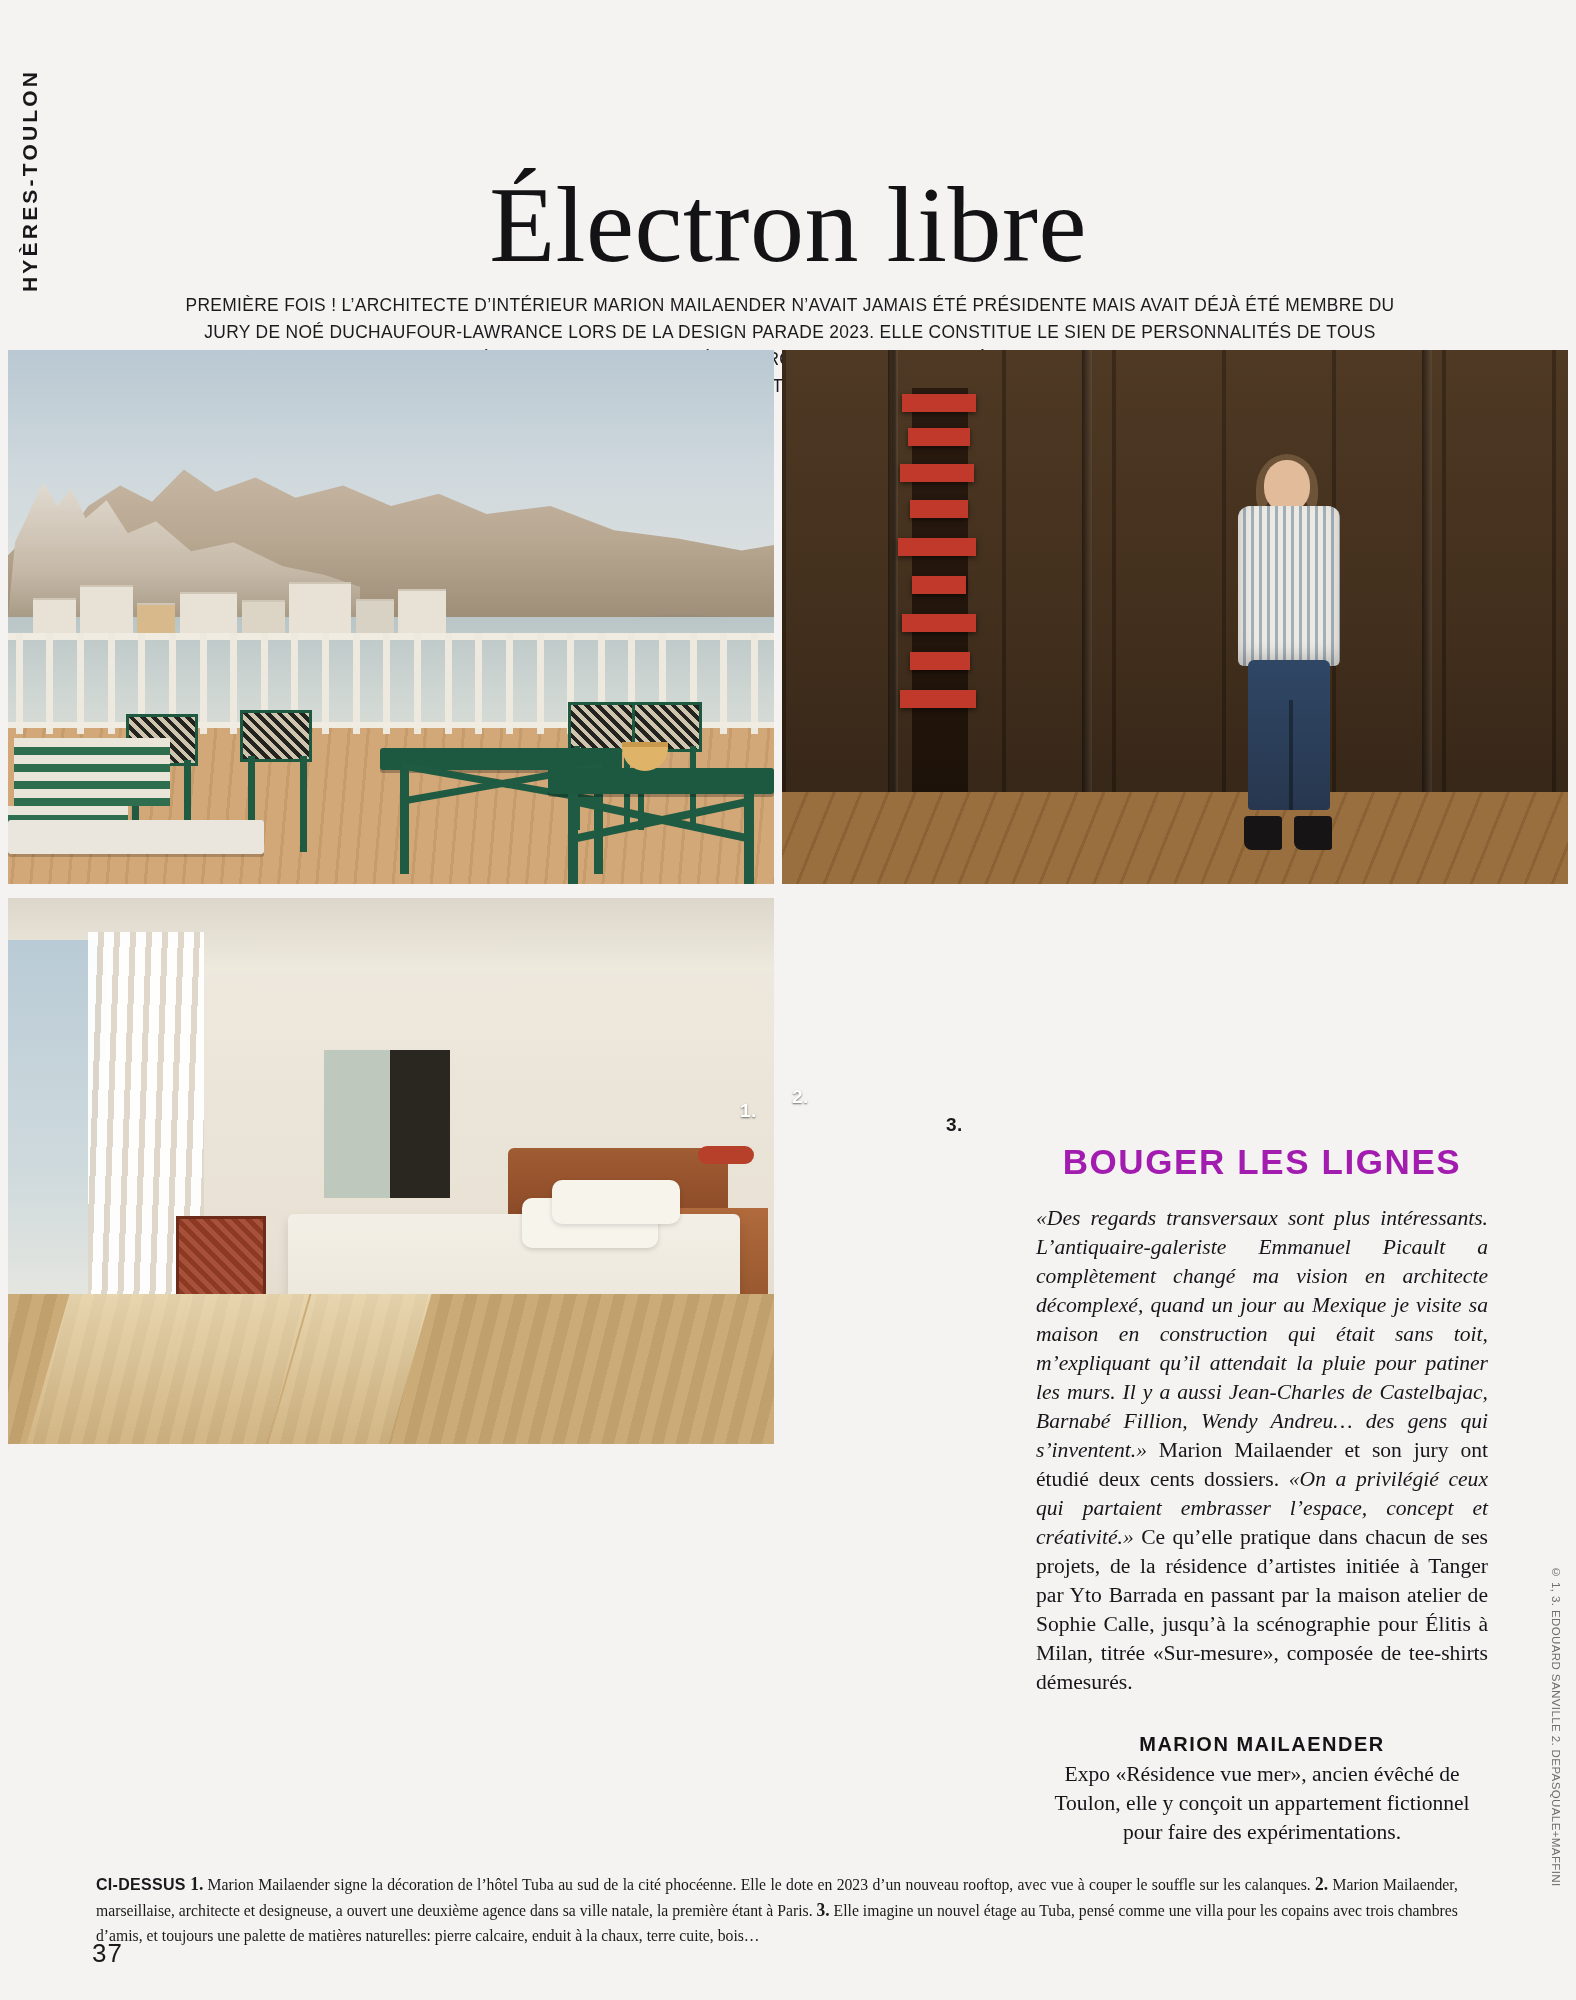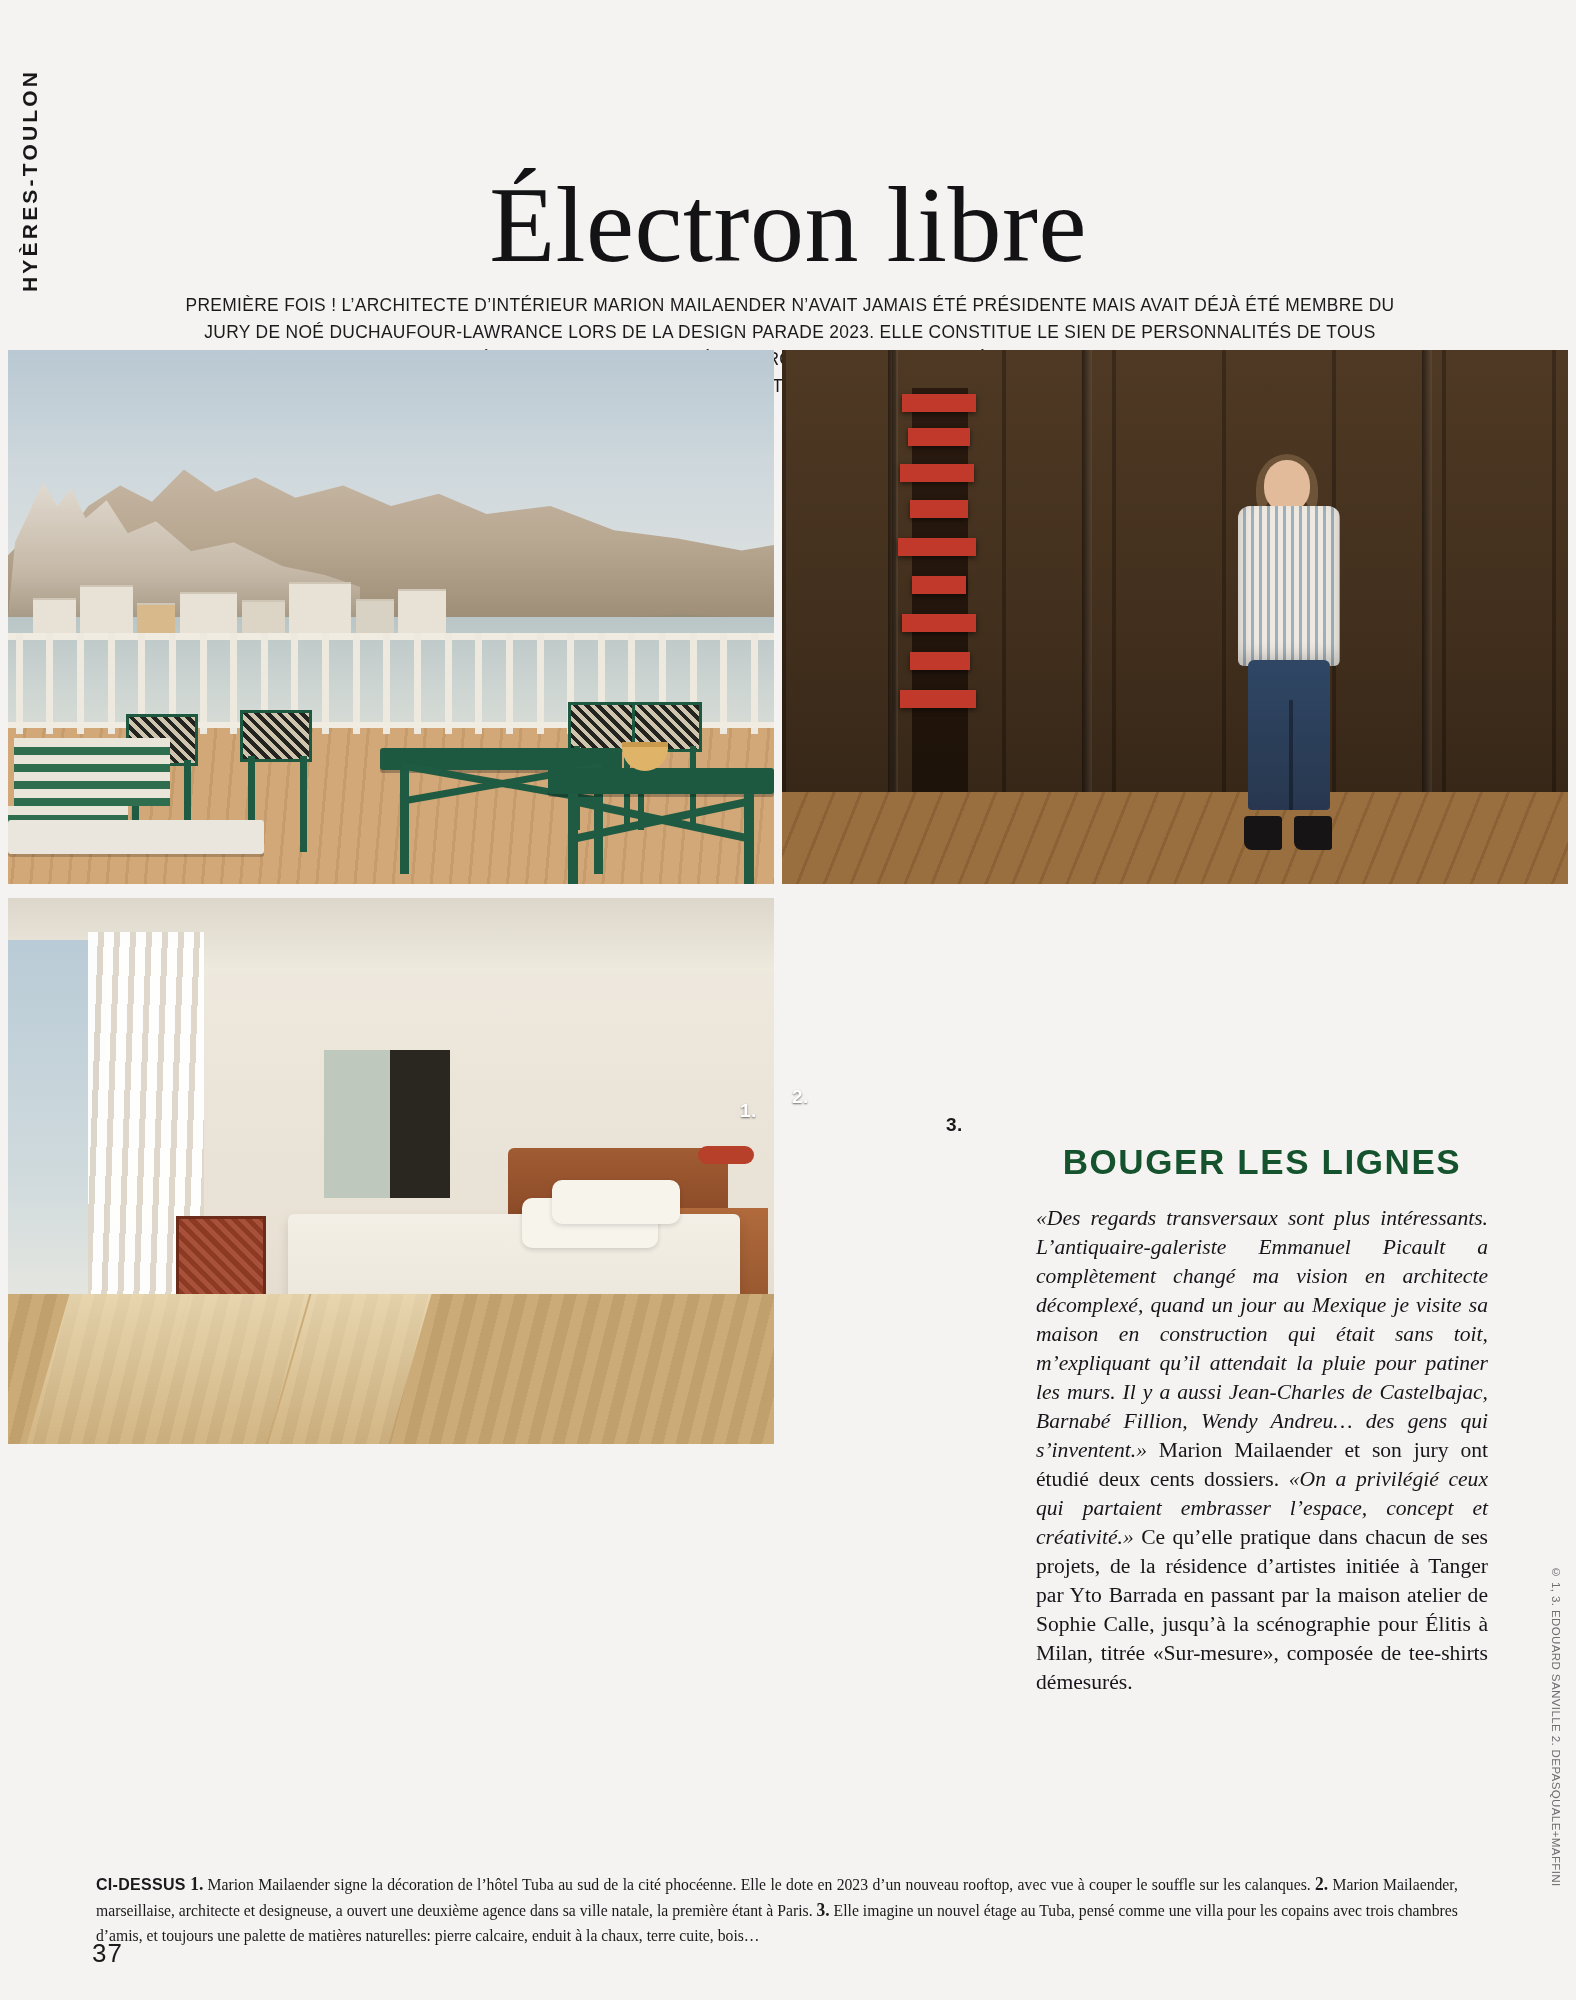--- a/index.html
+++ b/index.html
@@ -309,21 +309,21 @@
     position: absolute;
     left: 1036px;
     top: 1142px;
     width: 452px;
   }
   .section-title {
     font-family: "Liberation Sans", sans-serif;
     font-weight: 700;
     font-size: 35px;
     letter-spacing: 1.6px;
-    color: #14532d;
+    color: #a21caf;
     text-align: center;
     margin: 0 0 22px 0;
   }
   .body-copy {
     font-family: "Liberation Serif", serif;
     font-size: 21.6px;
     line-height: 29px;
     color: #16161a;
     text-align: justify;
     margin: 0;
@@ -537,20 +537,24 @@
   </div>
 
   <div class="fignum" id="fignum-1">1.</div>
   <div class="fignum" id="fignum-2">2.</div>
   <div class="fignum dark" id="fignum-3">3.</div>
 
   <div class="col-right">
     <h2 class="section-title">BOUGER LES LIGNES</h2>
     <p class="body-copy"><em>«Des regards transversaux sont plus intéressants. L’antiquaire-galeriste Emmanuel Picault a complètement changé ma vision en architecte décomplexé, quand un jour au Mexique je visite sa maison en construction qui était sans toit, m’expliquant qu’il attendait la pluie pour patiner les murs. Il y a aussi Jean-Charles de Castelbajac, Barnabé Fillion, Wendy Andreu… des gens qui s’inventent.»</em><span> Marion Mailaender et son jury ont étudié deux cents dossiers. </span><em>«On a privilégié ceux qui partaient embrasser l’espace, concept et créativité.»</em><span> Ce qu’elle pratique dans chacun de ses projets, de la résidence d’artistes initiée à Tanger par Yto Barrada en passant par la maison atelier de Sophie Calle, jusqu’à la scénographie pour Élitis à Milan, titrée «Sur-mesure», composée de tee-shirts démesurés.</span></p>
 
+    <div class="bio">
+      <p class="bio-name">MARION MAILAENDER</p>
+      <p class="bio-text">Expo «Résidence vue mer», ancien évêché de Toulon, elle y conçoit un appartement fictionnel pour faire des expérimentations.</p>
+    </div>
   </div>
 
   <p class="caption"><span class="lead">CI-DESSUS</span> <b>1.</b><span> Marion Mailaender signe la décoration de l’hôtel Tuba au sud de la cité phocéenne. Elle le dote en 2023 d’un nouveau rooftop, avec vue à couper le souffle sur les calanques. </span><b>2.</b><span> Marion Mailaender, marseillaise, architecte et designeuse, a ouvert une deuxième agence dans sa ville natale, la première étant à Paris. </span><b>3.</b><span> Elle imagine un nouvel étage au Tuba, pensé comme une villa pour les copains avec trois chambres d’amis, et toujours une palette de matières naturelles: pierre calcaire, enduit à la chaux, terre cuite, bois…</span></p>
 
   <div class="credits">© 1, 3. EDOUARD SANVILLE 2. DEPASQUALE+MAFFINI</div>
 
   <div class="folio">37</div>
 
 </div>
 

